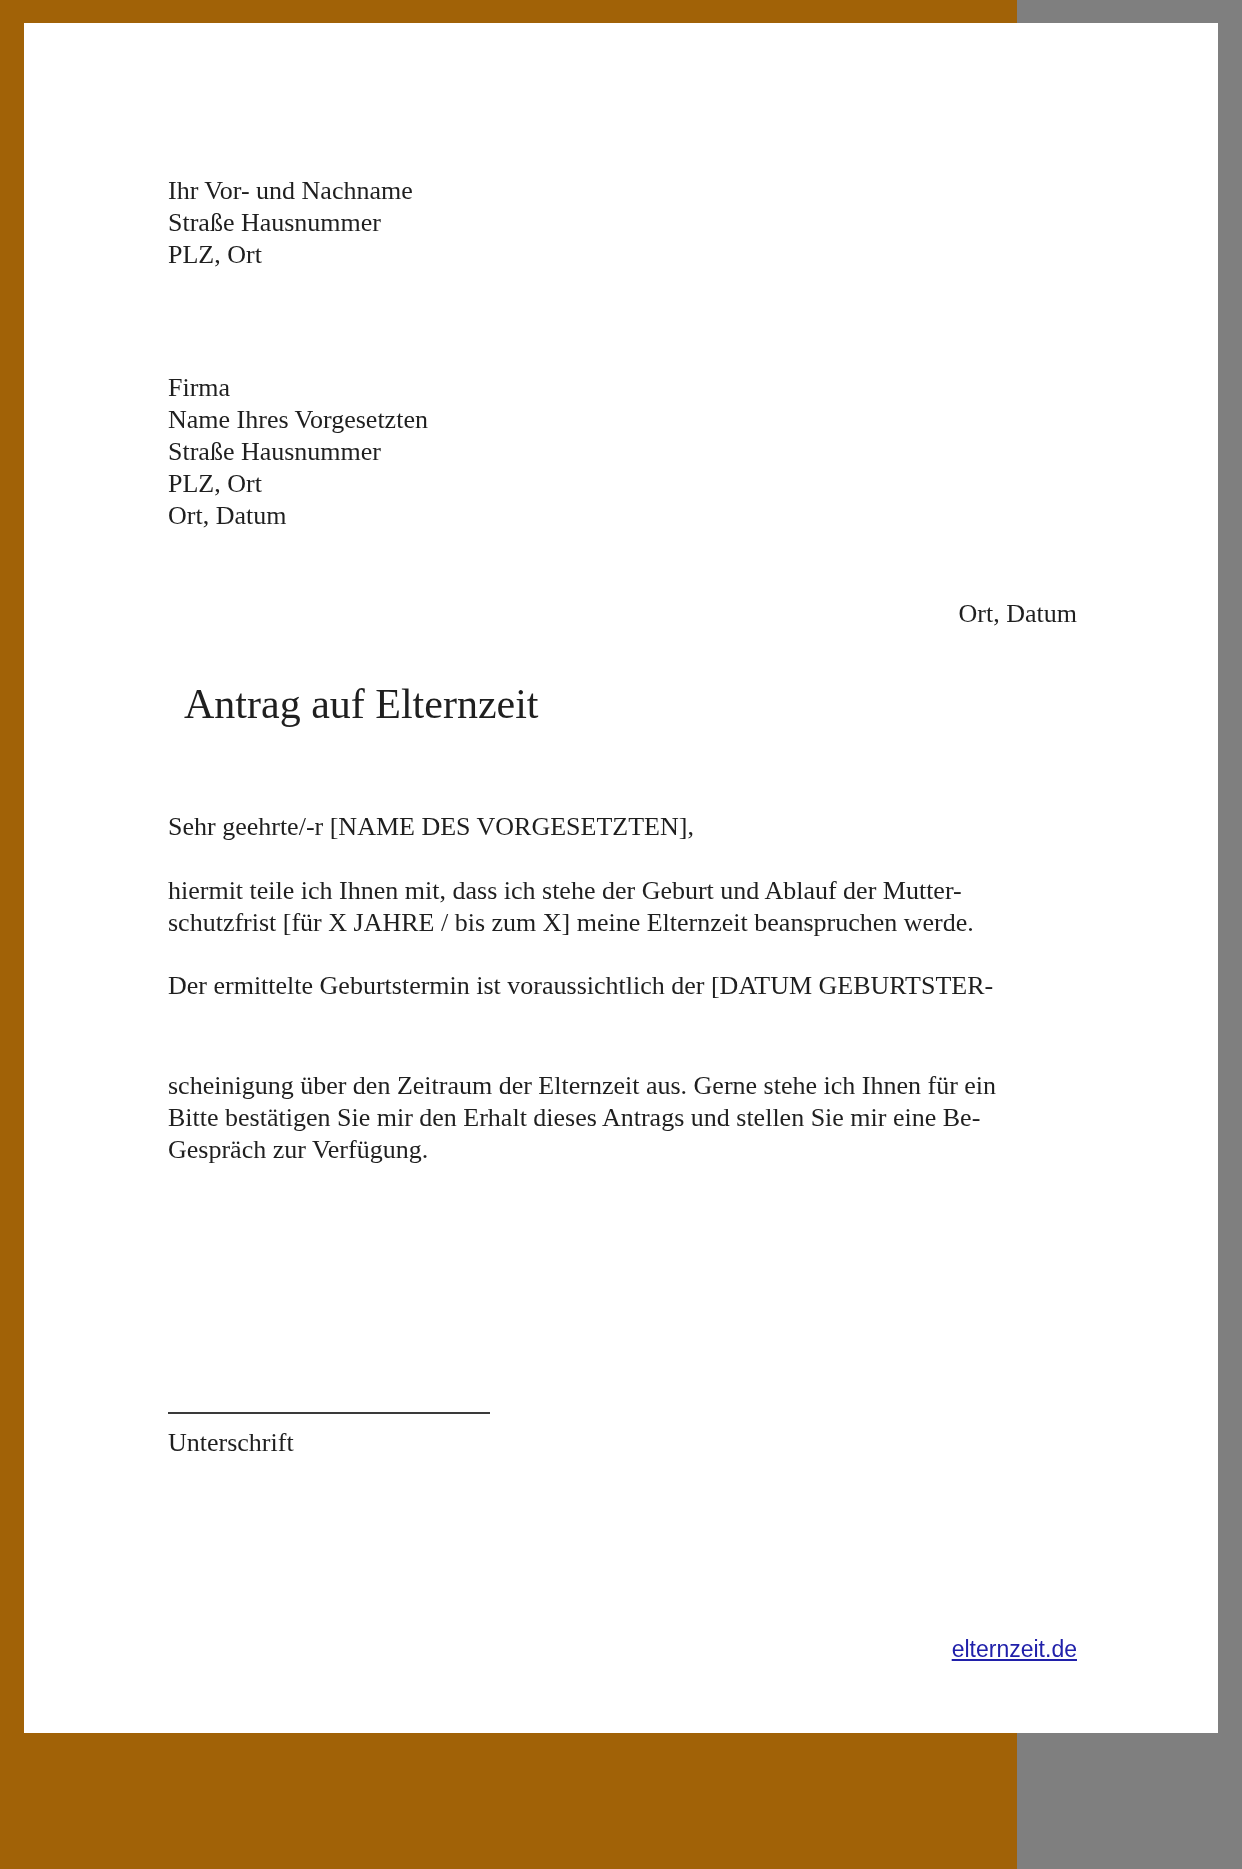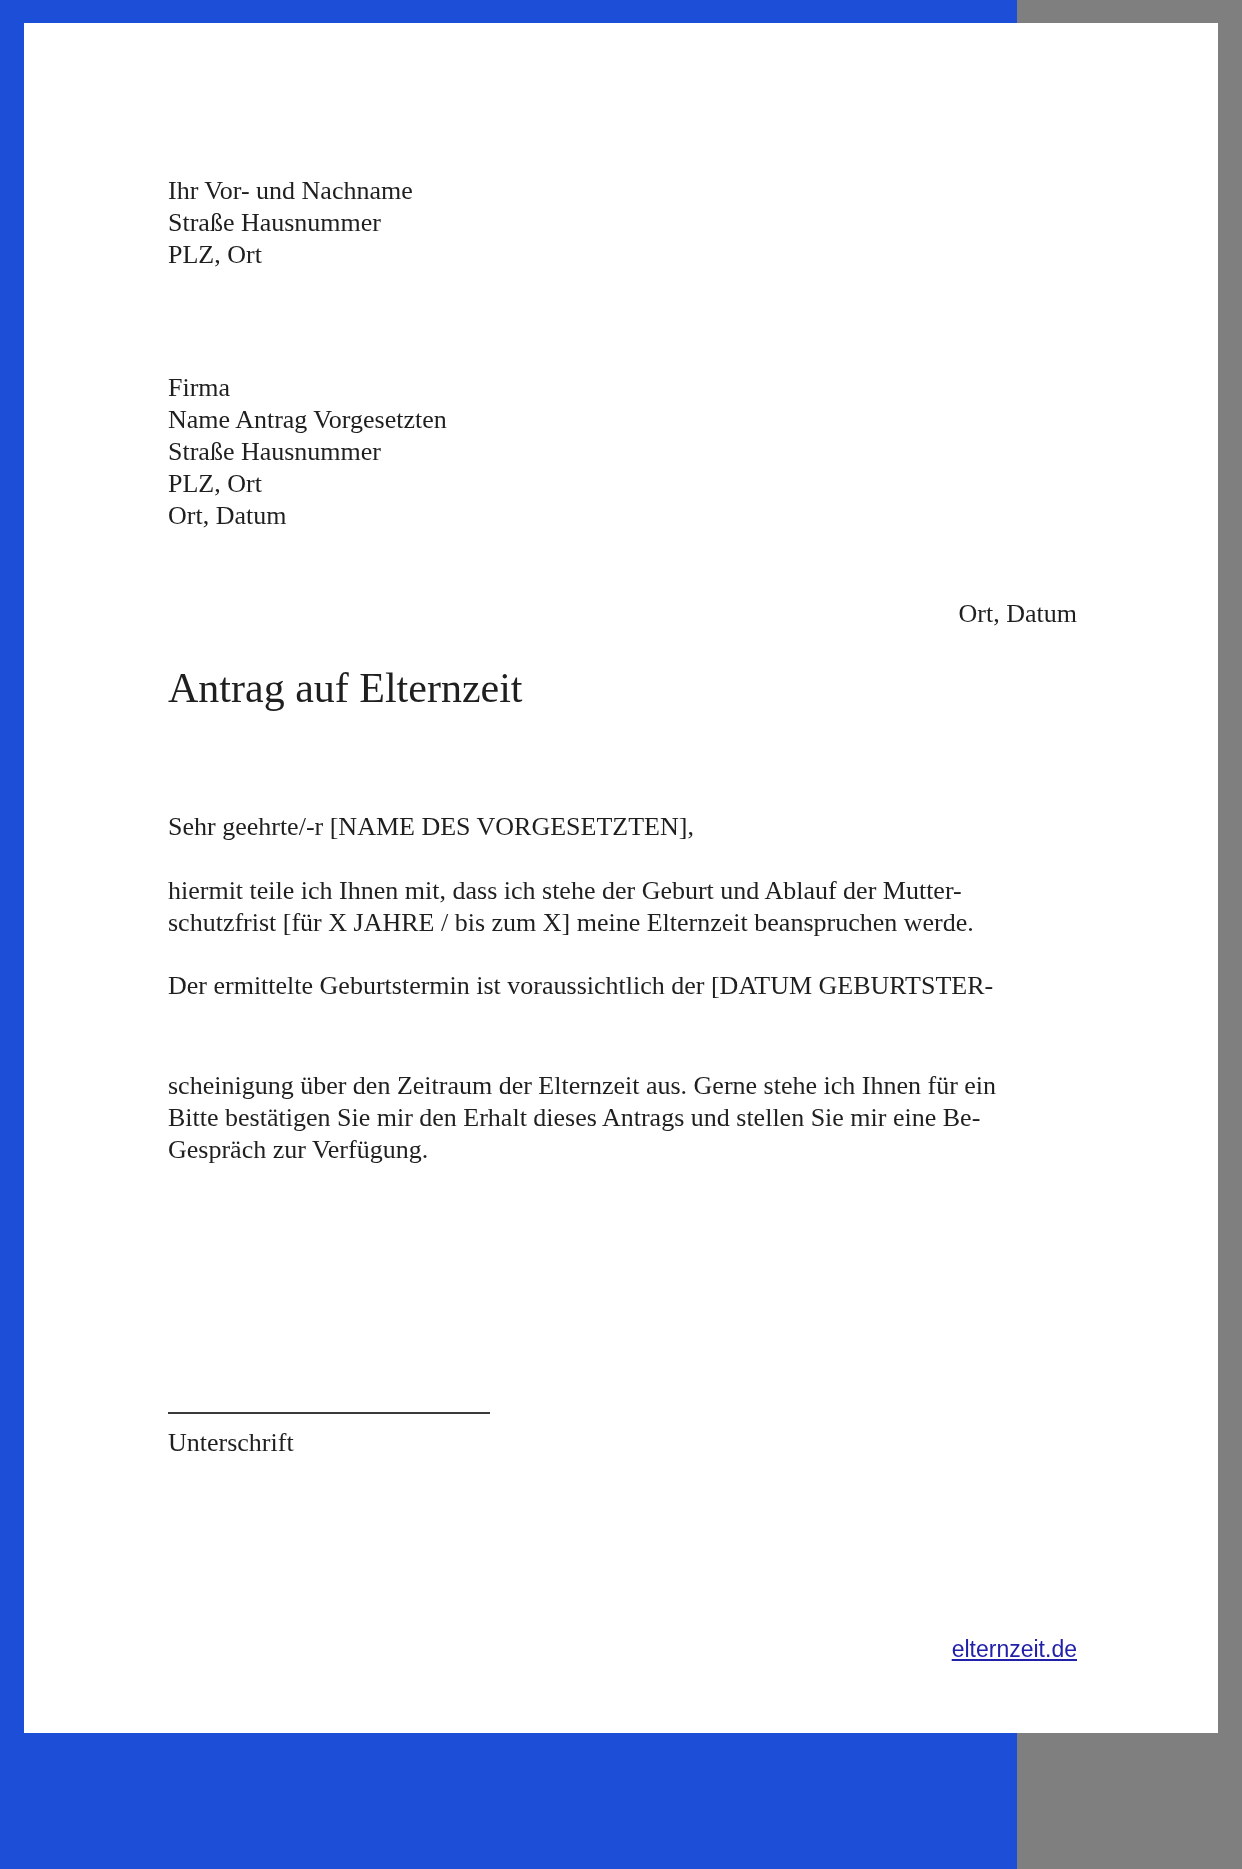--- a/index.html
+++ b/index.html
@@ -8,21 +8,21 @@
     width: 1242px;
     height: 1869px;
     overflow: hidden;
     background: #7f7f7f;
     font-family: "Liberation Serif", serif;
   }
   .viewer {
     position: relative;
     width: 1017px;
     height: 1869px;
-    background: #1d4ed8;
+    background: #a16207;
   }
   .paper {
     position: absolute;
     left: 24px;
     top: 23px;
     width: 1194px;
     height: 1710px;
     background: #ffffff;
     color: #1f1f1f;
   }
@@ -40,21 +40,21 @@
     left: auto;
     right: 141px;
     width: auto;
     text-align: right;
   }
   .title {
     font-size: 42px;
     line-height: 48px;
     white-space: nowrap;
     font-weight: 400;
-    margin: 0;
+    margin: 16px;
   }
   .sig-line {
     position: absolute;
     left: 144px;
     width: 322px;
     border-top: 2px solid #3a3a3a;
     height: 0;
   }
   .footer-link {
     position: absolute;
@@ -76,21 +76,21 @@
   <div class="paper">
 
     <div class="block" style="top:152px">
       <div class="line">Ihr Vor- und Nachname</div>
       <div class="line">Straße Hausnummer</div>
       <div class="line">PLZ, Ort</div>
     </div>
 
     <div class="block" style="top:349px">
       <div class="line">Firma</div>
-      <div class="line">Name Antrag Vorgesetzten</div>
+      <div class="line">Name Ihres Vorgesetzten</div>
       <div class="line">Straße Hausnummer</div>
       <div class="line">PLZ, Ort</div>
       <div class="line">Ort, Datum</div>
     </div>
 
     <div class="block right-align" style="top:575px">
       <div class="line">Ort, Datum</div>
     </div>
 
     <div class="block" style="top:641px">

